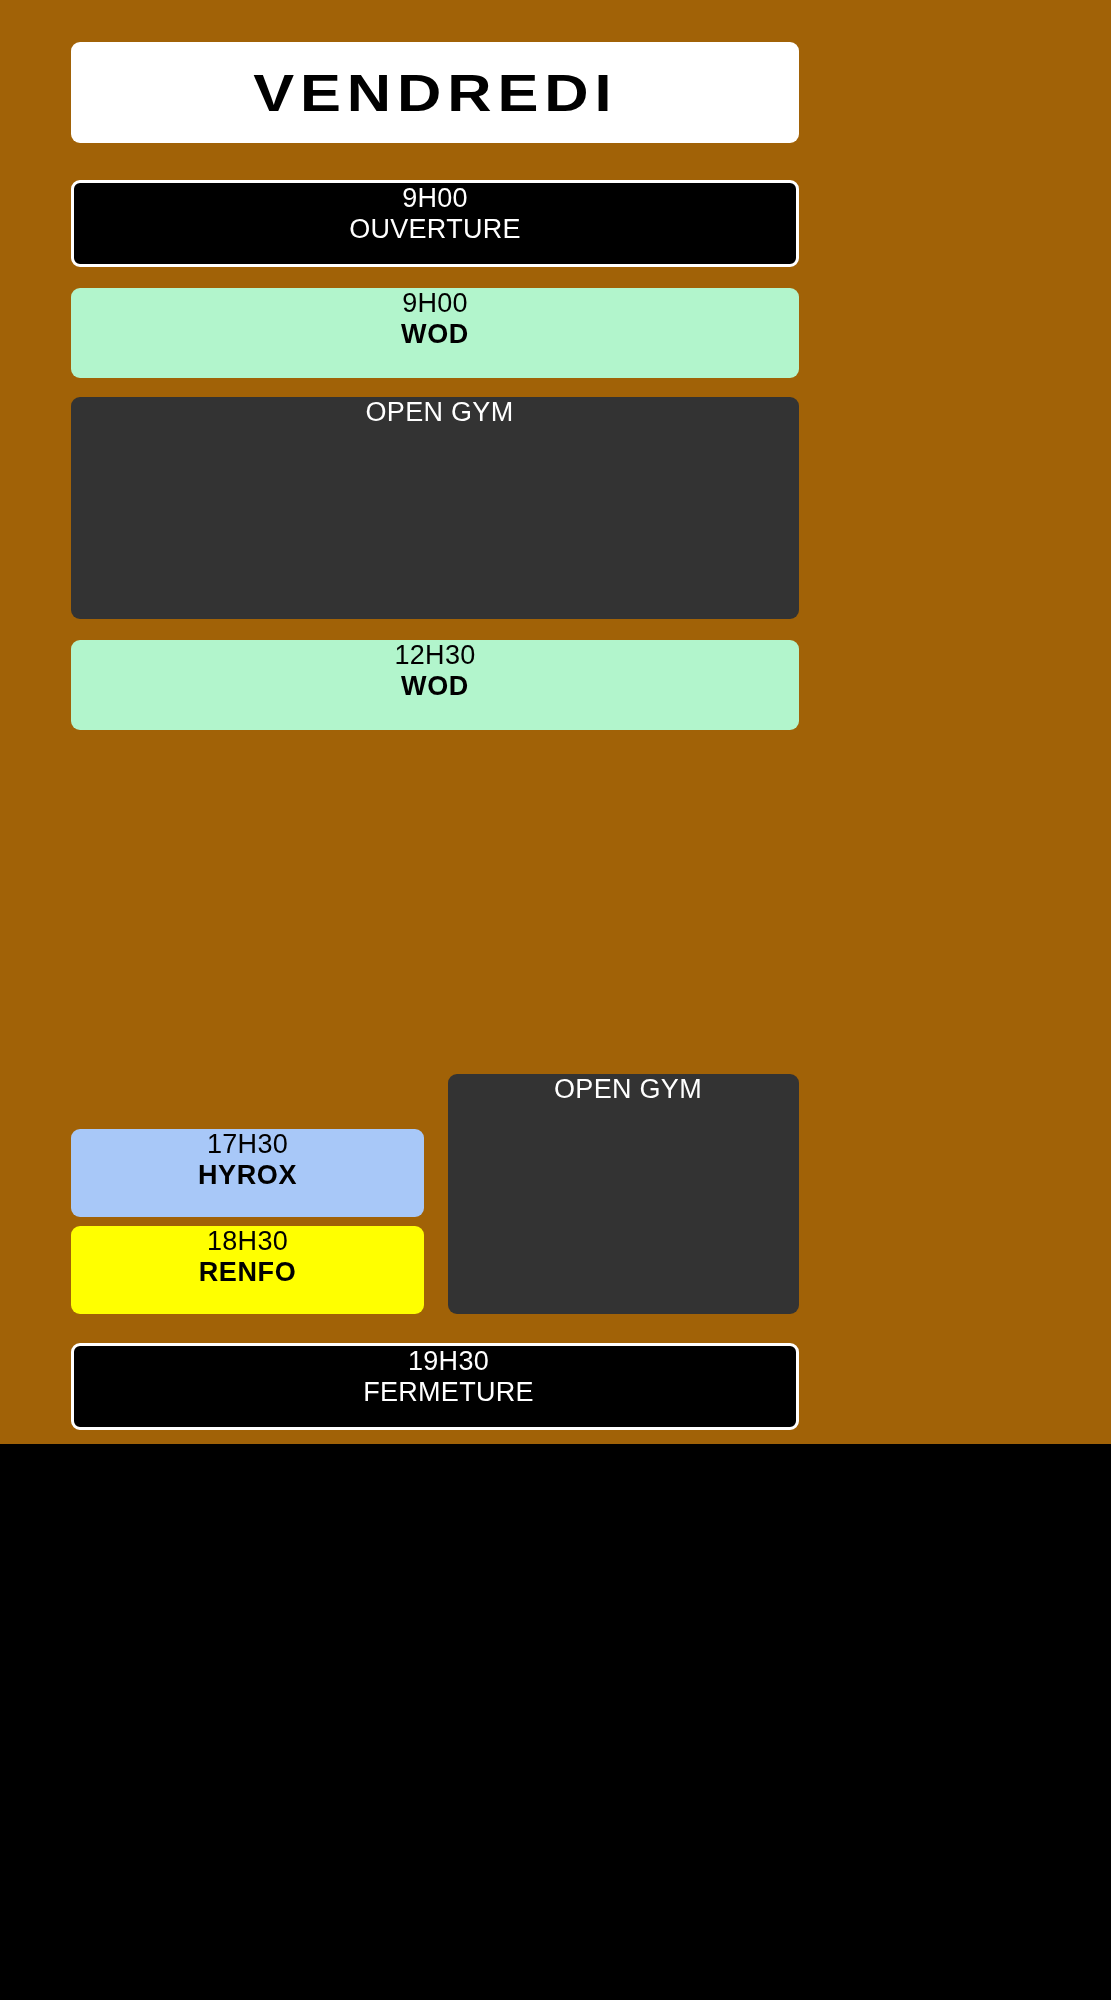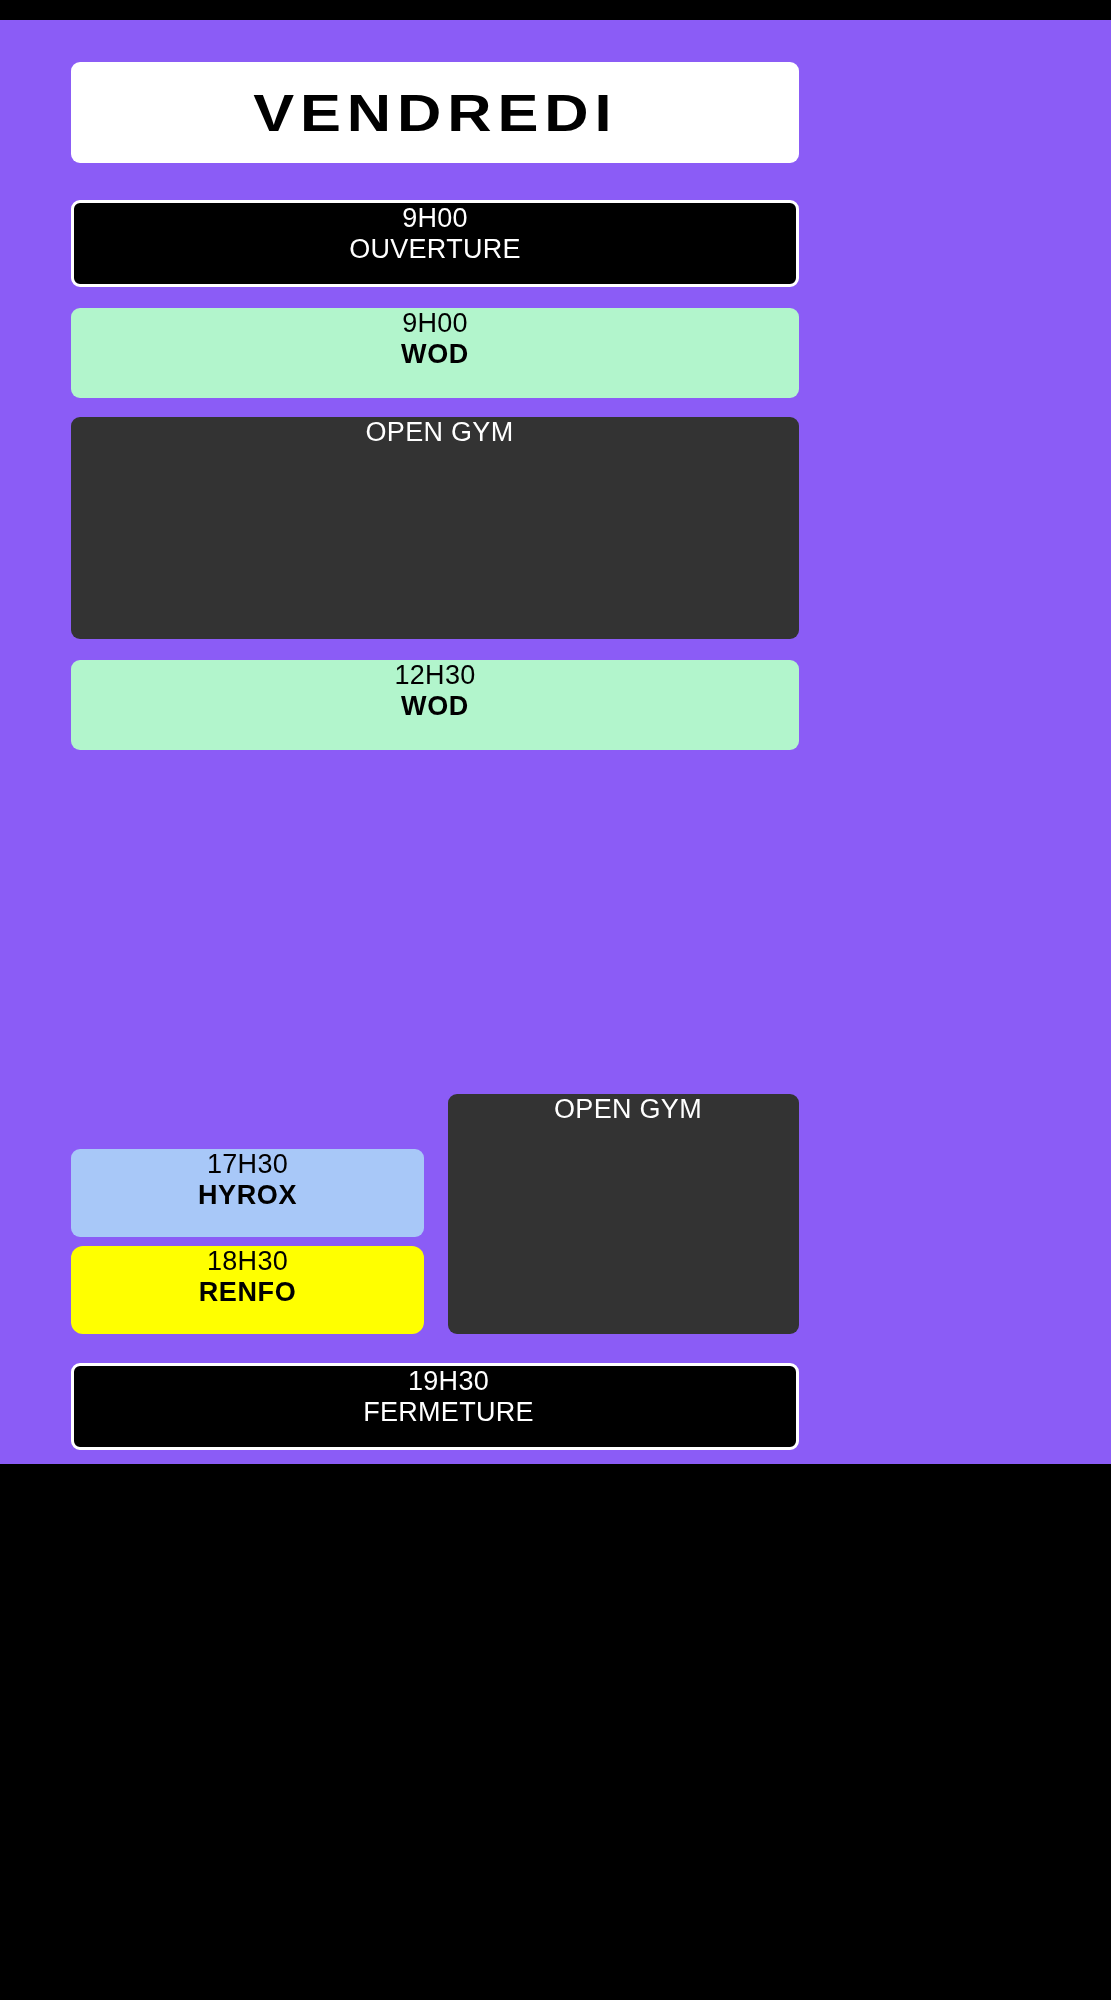--- a/index.html
+++ b/index.html
@@ -10,23 +10,22 @@
   body {
     width: 1111px;
     height: 2000px;
     font-family: "Liberation Sans", sans-serif;
     -webkit-font-smoothing: antialiased;
   }
   .board {
     position: relative;
     width: 1111px;
     height: 1444px;
-    background: #8b5cf6;
+    background: #a16207;
     box-sizing: border-box;
-    margin-top: 20px;
   }
 
   
   .day-header {
     position: absolute;
     left: 71px;
     top: 42px;
     width: 728px;
     height: 101px;
     background: #ffffff;
@@ -102,21 +101,21 @@
   }
 
   
   #slot-ouverture { left: 71px; top: 180px; width: 728px; height: 87px; }
   #slot-wod-9h    { left: 71px; top: 288px; width: 728px; height: 90px; }
   #slot-opengym-am{ left: 71px; top: 397px; width: 728px; height: 222px; }
   #slot-wod-1230  { left: 71px; top: 640px; width: 728px; height: 90px; }
 
   
   #slot-hyrox  { left: 71px;  top: 1129px; width: 353px; height: 88px; }
-  #slot-renfo  { left: 71px;  top: 1226px; width: 353px; height: 88px; border-radius: 12px; }
+  #slot-renfo  { left: 71px;  top: 1226px; width: 353px; height: 88px; }
   #slot-opengym-pm { left: 448px; top: 1074px; width: 351px; height: 240px; }
 
   #slot-fermeture { left: 71px; top: 1343px; width: 728px; height: 87px; padding-left: 27px; }
 </style>
 </head>
 <body>
 
 <div class="board">
 
   <div class="day-header">

